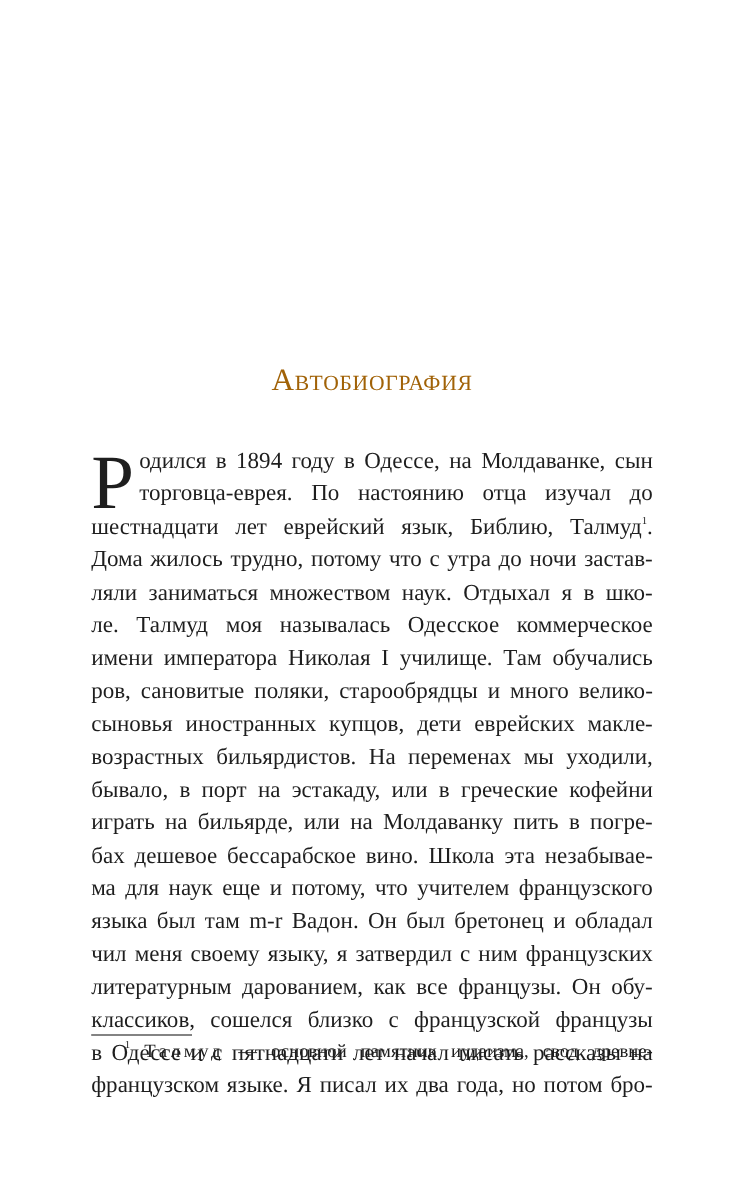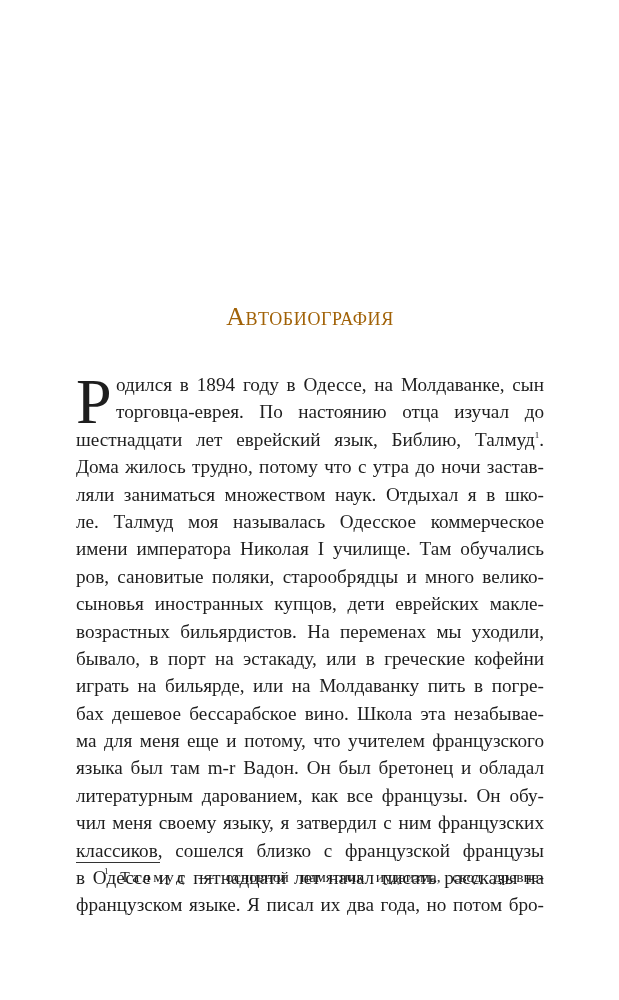--- a/index.html
+++ b/index.html
@@ -34,24 +34,24 @@
     <span class="line">Дома жилось трудно, потому что с утра до ночи застав-</span>
     <span class="line">ляли заниматься множеством наук. Отдыхал я в шко-</span>
     <span class="line">ле. Талмуд моя называлась Одесское коммерческое</span>
     <span class="line">имени императора Николая I училище. Там обучались</span>
     <span class="line">ров, сановитые поляки, старообрядцы и много велико-</span>
     <span class="line">сыновья иностранных купцов, дети еврейских макле-</span>
     <span class="line">возрастных бильярдистов. На переменах мы уходили,</span>
     <span class="line">бывало, в порт на эстакаду, или в греческие кофейни</span>
     <span class="line">играть на бильярде, или на Молдаванку пить в погре-</span>
     <span class="line">бах дешевое бессарабское вино. Школа эта незабывае-</span>
-    <span class="line">ма для меня еще и потому, что учителем французского</span>
+    <span class="line">ма для наук еще и потому, что учителем французского</span>
     <span class="line">языка был там m-r Вадон. Он был бретонец и обладал</span>
+    <span class="line">чил меня своему языку, я затвердил с ним французских</span>
     <span class="line">литературным дарованием, как все французы. Он обу-</span>
-    <span class="line">чил меня своему языку, я затвердил с ним французских</span>
     <span class="line">классиков, сошелся близко с французской французы</span>
     <span class="line">в Одессе и с пятнадцати лет начал писать рассказы на</span>
     <span class="line">французском языке. Я писал их два года, но потом бро-</span>
   </div>
 
   <div class="rule"></div>
 
   <div class="footnote">
     <span class="fn-line first"><sup>1</sup> <span class="fn-term">Талмуд</span><span> — основной памятник иудаизма, свод древне-</span></span>
   </div>

